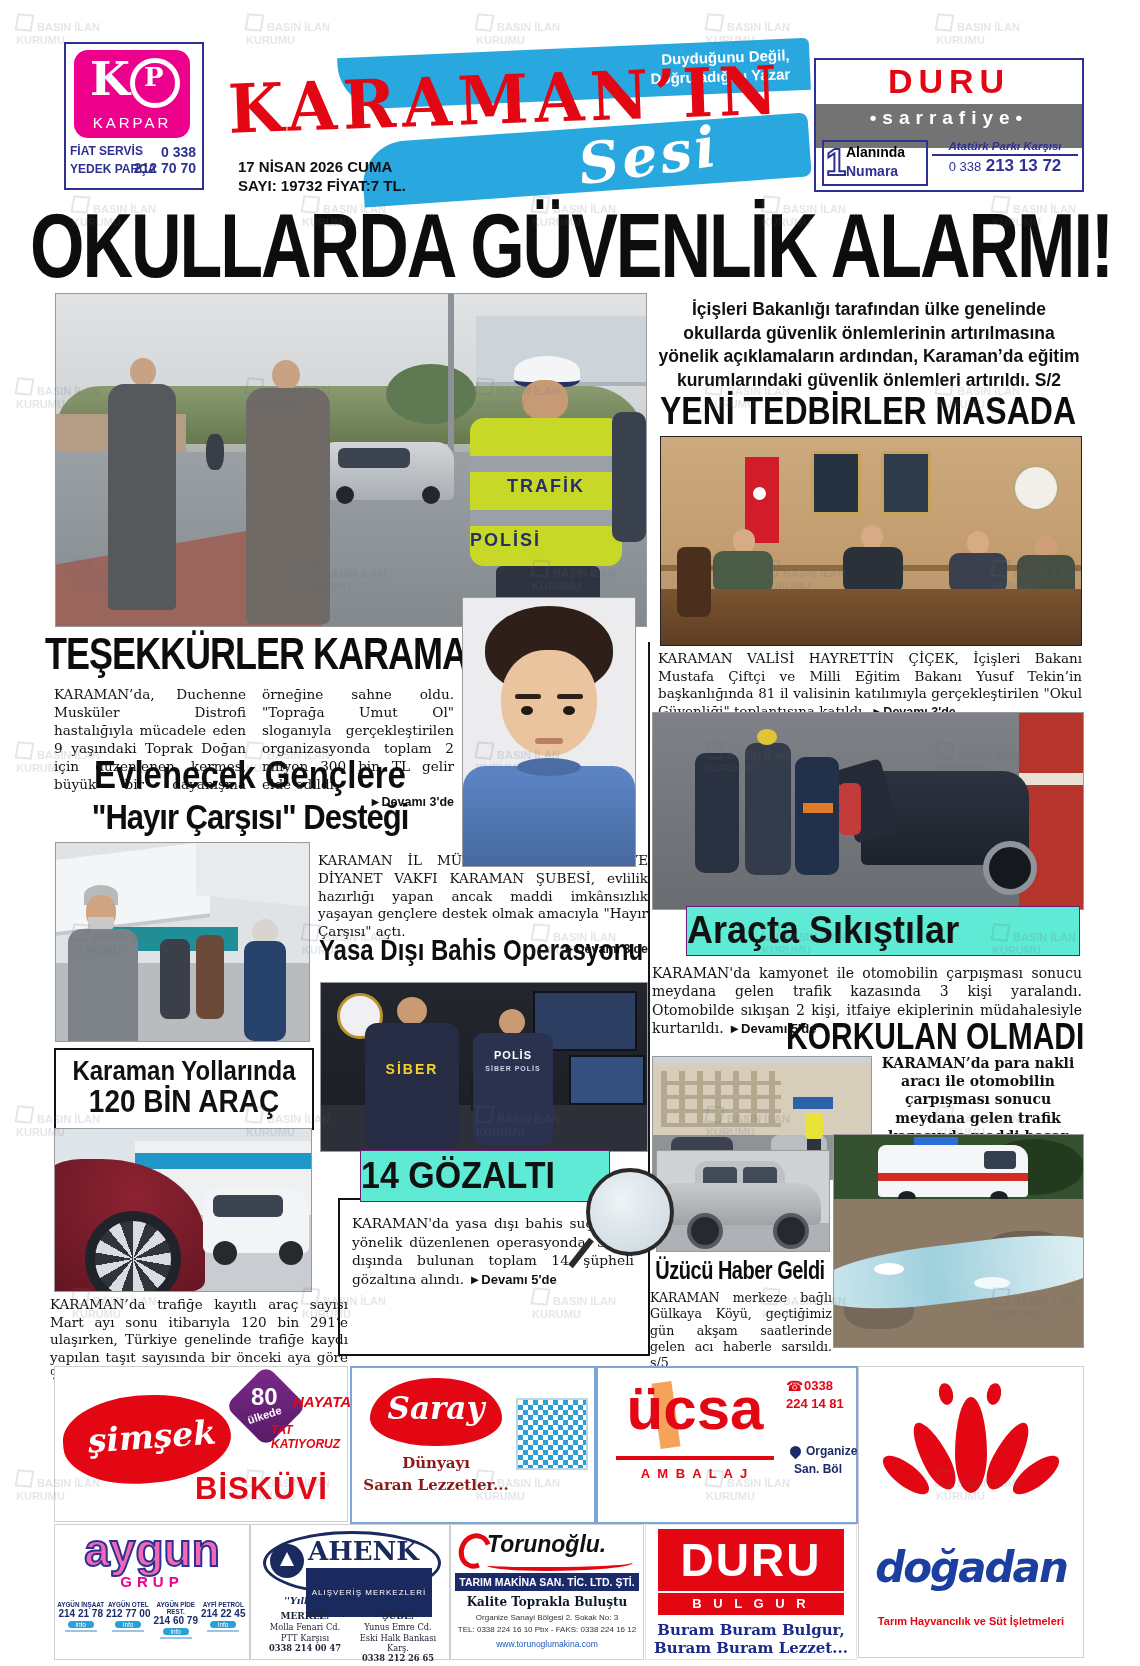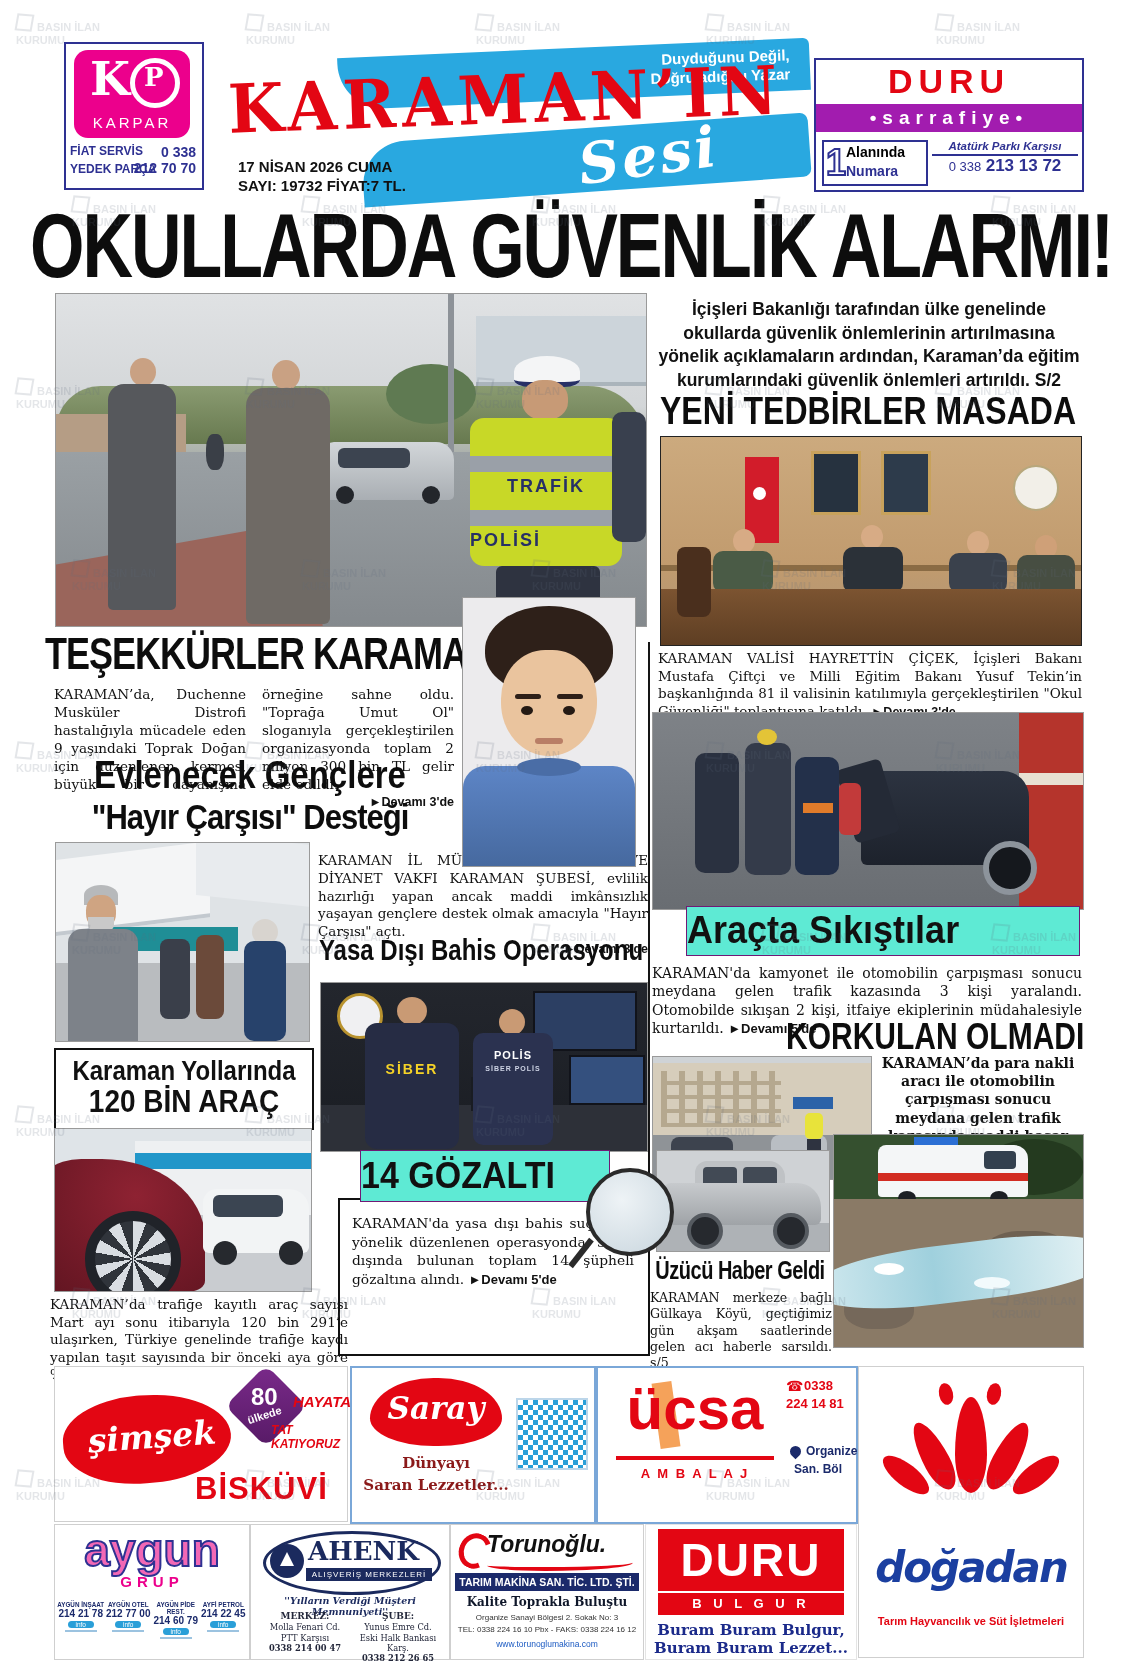--- a/index.html
+++ b/index.html
@@ -53,21 +53,21 @@
     <div class="abs" style="left:18px;top:22px;color:#e30613;font:bold 64px 'DejaVu Serif',serif;letter-spacing:6px;transform:rotate(-2deg) scaleY(1.05);white-space:nowrap">KARAMAN’IN</div>
     <div class="abs" style="left:368px;top:82px;color:#fff;font:bold italic 56px 'DejaVu Serif',serif;transform:rotate(-8deg);letter-spacing:3px">Sesi</div>
     <div class="abs" style="left:28px;top:118px;font-weight:bold;font-size:15px;color:#111;line-height:1.25">
       <span>17 NİSAN 2026 CUMA</span><br>
       <span>SAYI: 19732 FİYAT:7 TL.</span>
     </div>
   </div>
 
   <div class="abs" style="left:814px;top:58px;width:266px;height:130px;border:2px solid #2e3192;background:#fff">
     <div style="text-align:center;color:#e30613;font-weight:bold;font-size:34px;letter-spacing:6px;margin-top:2px">DURU</div>
-    <div style="position:absolute;left:0;top:44px;width:100%;height:28px;background:#a21caf;text-align:center">
+    <div style="position:absolute;left:0;top:44px;width:100%;height:44px;background:#737373;text-align:center">
       <span style="color:#fff;font-weight:bold;font-size:19px;letter-spacing:6px;line-height:28px">•sarrafiye•</span>
     </div>
     <div class="abs" style="left:6px;top:80px;width:102px;height:42px;border:2px solid #2e3192">
       <span style="position:absolute;left:2px;top:0px;font-weight:bold;font-size:36px;color:#fff;-webkit-text-stroke:2px #2e3192">1</span>
       <span style="position:absolute;left:22px;top:2px;font-weight:bold;font-size:14px;color:#000000">Alanında</span>
       <span style="position:absolute;left:22px;top:21px;font-weight:bold;font-size:14px;color:#2e3192">Numara</span>
     </div>
     <div class="abs" style="left:116px;top:80px;width:146px;text-align:center">
       <span style="display:block;font:bold italic 11.5px 'Liberation Sans',sans-serif;color:#2e3192;border-bottom:2px solid #2e3192;padding-bottom:2px">Atatürk Parkı Karşısı</span>
       <span style="font-size:13px;color:#2e3192">0 338</span>
@@ -364,21 +364,21 @@
         <i style="display:block;margin:2px auto 0;width:32px;height:2px;background:#9cc3e0"></i>
       </div>
     </div>
   </div>
 
   <div class="abs" style="left:250px;top:1524px;width:198px;height:134px;border:1px solid #cfcfcf;background:#fff">
     <div class="abs" style="left:12px;top:6px;width:172px;height:58px;border:3px solid #1b2a5e;border-radius:50%">
       <i class="s" style="left:4px;top:10px;width:34px;height:34px;background:#1b2a5e;border-radius:50%"></i>
       <i class="s" style="left:14px;top:18px;width:0;height:0;border-left:7px solid transparent;border-right:7px solid transparent;border-bottom:14px solid #fff"></i>
       <span style="position:absolute;left:42px;top:2px;color:#1b2a5e;font:bold 26px 'DejaVu Serif',serif">AHENK</span>
-      <span style="position:absolute;left:40px;top:34px;width:126px;background:#1b2a5e;color:#fff;font-size:8px;letter-spacing:1px;text-align:center;padding:2px 0">ALIŞVERİŞ MERKEZLERİ</span>
+      <span style="position:absolute;left:40px;top:34px;width:126px;background:#1b2a5e;color:#fff;font-size:8px;letter-spacing:1px;text-align:center;padding:20px 0">ALIŞVERİŞ MERKEZLERİ</span>
     </div>
     <div style="position:absolute;left:0;top:70px;width:198px;text-align:center;color:#1b2a5e;font:bold italic 9.5px 'DejaVu Serif',serif">''Yılların Verdiği Müşteri Memnuniyeti''</div>
     <div class="abs serif" style="left:8px;top:86px;width:92px;text-align:center;color:#23273a;font-size:8.3px;line-height:1.25">
       <span style="font-weight:bold;font-size:9px">MERKEZ:</span><br>
       <span>Molla Fenari Cd.</span><br>
       <span>PTT Karşısı</span><br>
       <span style="font-weight:bold">0338 214 00 47</span>
     </div>
     <div class="abs serif" style="left:100px;top:86px;width:94px;text-align:center;color:#23273a;font-size:8.3px;line-height:1.25">
       <span style="font-weight:bold;font-size:9px">ŞUBE:</span><br>

